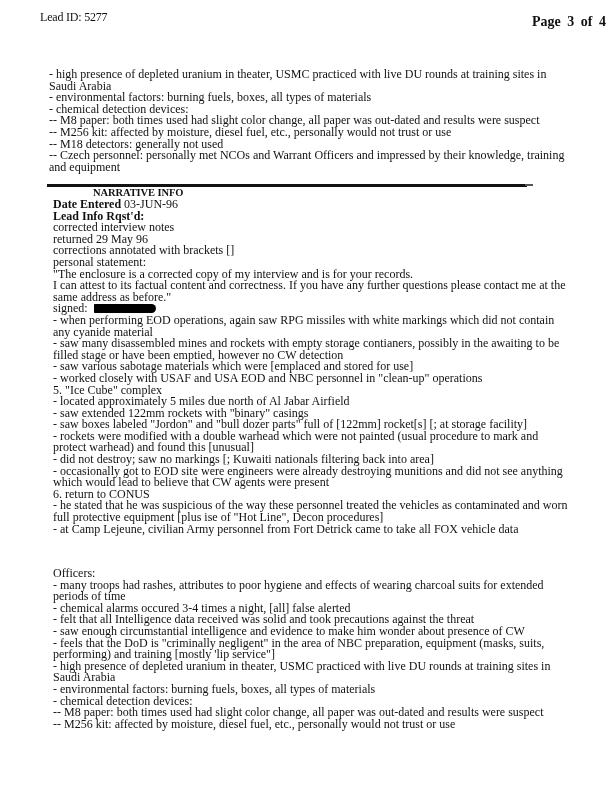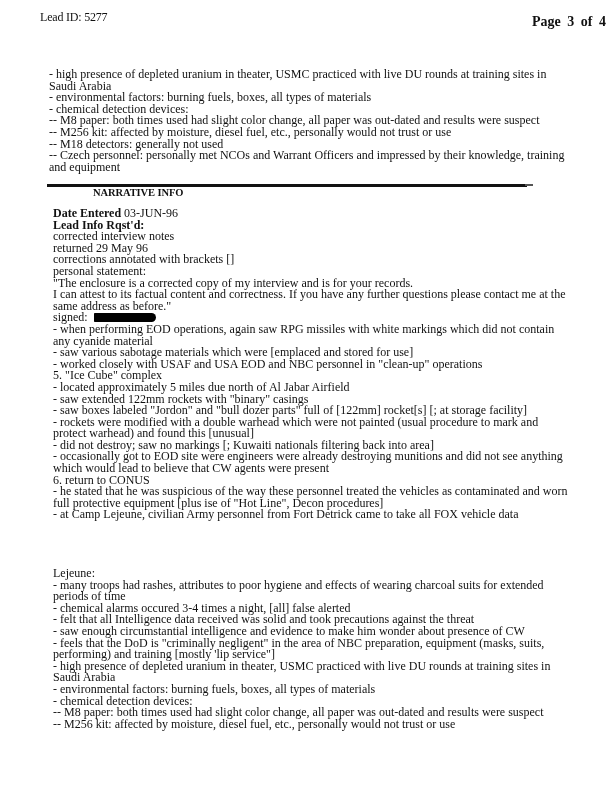--- a/index.html
+++ b/index.html
@@ -26,21 +26,21 @@
     position: absolute; left: 47px; top: 184px; width: 480px; height: 3px;
     background: #111;
   }
   .rule::after {
     content: ""; position: absolute; right: -6px; top: 0; width: 8px; height: 2px; background: #555;
   }
   .section-title {
     position: absolute; left: 47px; top: 187px;
     font-size: 10.5px; font-weight: bold; letter-spacing: -0.1px; margin-left: 46px;
   }
-  #narr-block { top: 208px; left: 53px; }
+  #narr-block { top: 199px; left: 53px; }
   .bold { font-weight: bold; }
   .redaction {
     display: inline-block; width: 62px; height: 9px; background: #000;
     vertical-align: -1px; margin-left: 3px;
     border-radius: 1px 6px 6px 1px;
   }
   #general-block { top: 568px; left: 53px; }
 </style>
 </head>
 <body>
@@ -71,36 +71,37 @@
   <div class="ln">returned 29 May 96</div>
   <div class="ln">corrections annotated with brackets []</div>
   <div class="ln">personal statement:</div>
   <div class="ln">"The enclosure is a corrected copy of my interview and is for your records.</div>
   <div class="ln">I can attest to its factual content and correctness.  If you have any further questions please contact me at the same address as before."</div>
   <div class="ln">
     <span>signed:</span>
     <span class="redaction"></span>
   </div>
   <div class="ln">- when performing EOD operations, again saw RPG missiles with white markings which did not contain any cyanide material</div>
+  <div class="ln">- saw many disassembled mines and rockets with empty storage contianers, possibly in the awaiting to be filled stage or have been emptied, however no CW detection</div>
   <div class="ln">- saw various sabotage materials which were [emplaced and stored for use]</div>
   <div class="ln">- worked closely with USAF and USA EOD and NBC personnel in "clean-up" operations</div>
   <div class="ln">5. "Ice Cube" complex</div>
   <div class="ln">- located approximately 5 miles due north of Al Jabar Airfield</div>
   <div class="ln">- saw extended 122mm rockets with "binary" casings</div>
   <div class="ln">- saw boxes labeled "Jordon" and "bull dozer parts" full of [122mm] rocket[s] [; at storage facility]</div>
   <div class="ln">- rockets were modified with a double warhead which were not painted (usual procedure to mark and protect warhead) and found this [unusual]</div>
   <div class="ln">- did not destroy; saw no markings [; Kuwaiti nationals filtering back into area]</div>
   <div class="ln">- occasionally got to EOD site were engineers were already destroying munitions and did not see anything which would lead to believe that CW agents were present</div>
   <div class="ln">6. return to CONUS</div>
   <div class="ln">- he stated that he was suspicious of the way these personnel treated the vehicles as contaminated and worn full protective equipment [plus ise of "Hot Line", Decon procedures]</div>
   <div class="ln">- at Camp Lejeune, civilian Army personnel from Fort Detrick came to take all FOX vehicle data</div>
 </div>
 
 <div class="block" id="general-block">
-  <div class="ln">Lejeune:</div>
+  <div class="ln">Officers:</div>
   <div class="ln">- many troops had rashes, attributes to poor hygiene and effects of wearing charcoal suits for extended periods of time</div>
   <div class="ln">- chemical alarms occured 3-4 times a night, [all] false alerted</div>
   <div class="ln">- felt that all Intelligence data received was solid and took precautions against the threat</div>
   <div class="ln">- saw enough circumstantial intelligence and evidence to make him wonder about presence of CW</div>
   <div class="ln">- feels that the DoD is "criminally negligent" in the area of NBC preparation, equipment (masks, suits, performing) and training [mostly 'lip service"]</div>
   <div class="ln">- high presence of depleted uranium in theater, USMC practiced with live DU rounds at training sites in Saudi Arabia</div>
   <div class="ln">- environmental factors: burning fuels, boxes, all types of materials</div>
   <div class="ln">- chemical detection devices:</div>
   <div class="ln">-- M8 paper: both times used had slight color change, all paper was out-dated and results were suspect</div>
   <div class="ln">-- M256 kit: affected by moisture, diesel fuel, etc., personally would not trust or use</div>

